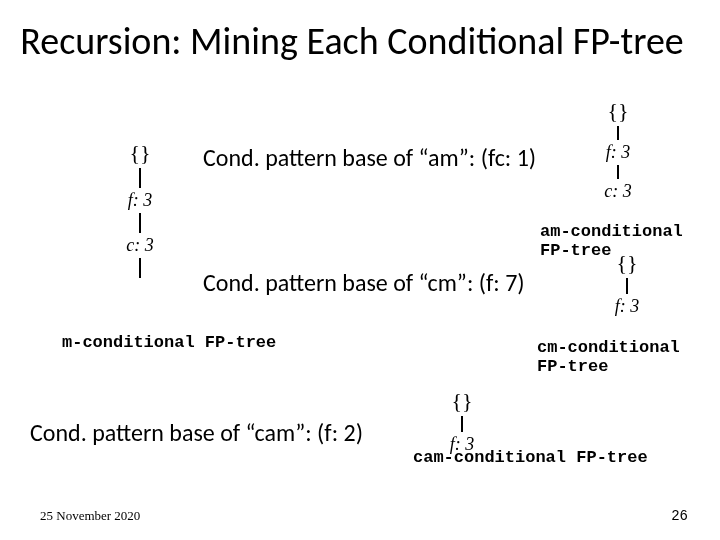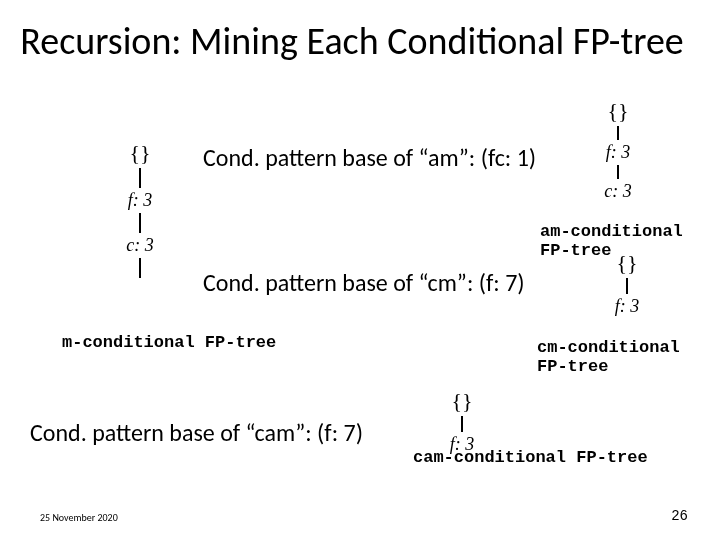--- a/index.html
+++ b/index.html
@@ -37,22 +37,23 @@
   }
   .cond-text {
     position: absolute;
     font-size: 24px;
     font-family: "Calibri", "Segoe UI", Arial, sans-serif;
   }
   .footer-date {
     position: absolute;
     left: 40px;
     bottom: 16px;
-    font-size: 10px;
+    font-size: 13px;
     color: #000;
+    font-family: Liberation Serif, serif;
   }
   .footer-page {
     position: absolute;
     right: 32px;
     bottom: 16px;
     font-size: 14px;
     color: #000;
     font-family: Liberation Mono, monospace;
   }
   .capblock {
@@ -90,21 +91,21 @@
 
 <div class="cond-text" style="left:203px; top:268px;">Cond. pattern base of “cm”: (f: 7)</div>
 
 <div class="treecol" style="left:597px; top:250px; width:60px;">
   <div class="root-sym">{}</div>
   <span class="connector" style="height:16px;"></span>
   <div class="node-lbl">f: 3</div>
 </div>
 <div class="capblock" style="left:537px; top:338px;">cm-conditional FP-tree</div>
 
-<div class="cond-text" style="left:30px; top:418px;">Cond. pattern base of “cam”: (f: 7)</div>
+<div class="cond-text" style="left:30px; top:418px;">Cond. pattern base of “cam”: (f: 2)</div>
 
 <div class="treecol" style="left:432px; top:388px; width:60px;">
   <div class="root-sym">{}</div>
   <span class="connector" style="height:16px;"></span>
   <div class="node-lbl">f: 3</div>
 </div>
 <div class="capblock" style="left:413px; top:448px; text-align:right;">cam-conditional FP-tree</div>
 
 <div class="footer-date">25 November 2020</div>
 <div class="footer-page">26</div>

